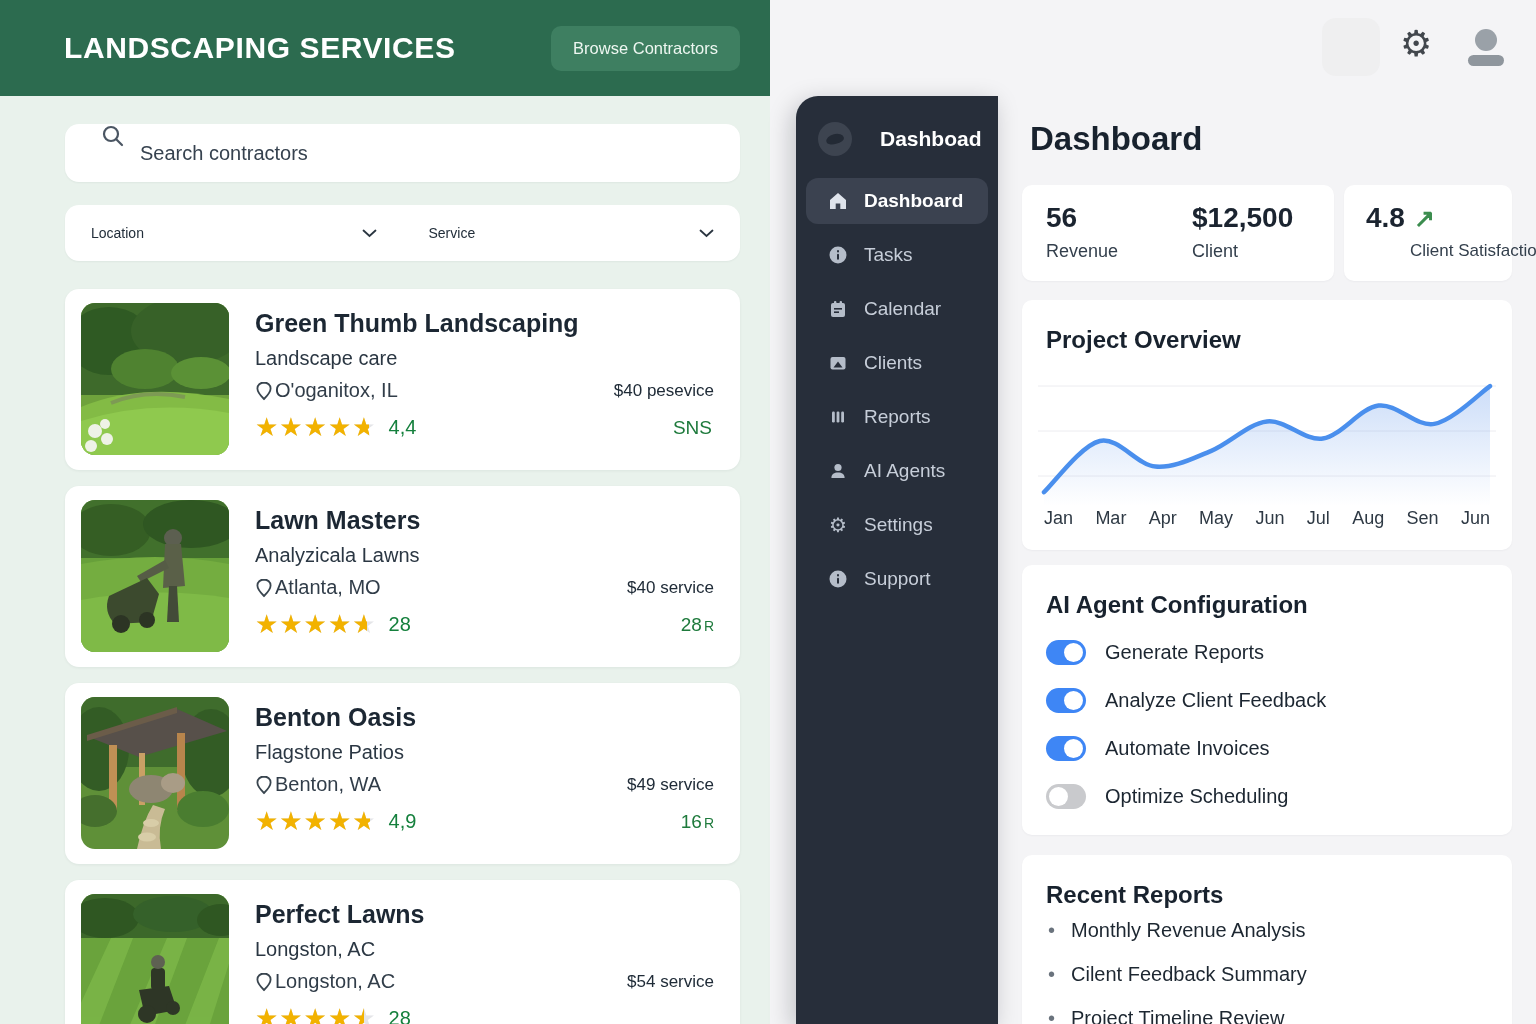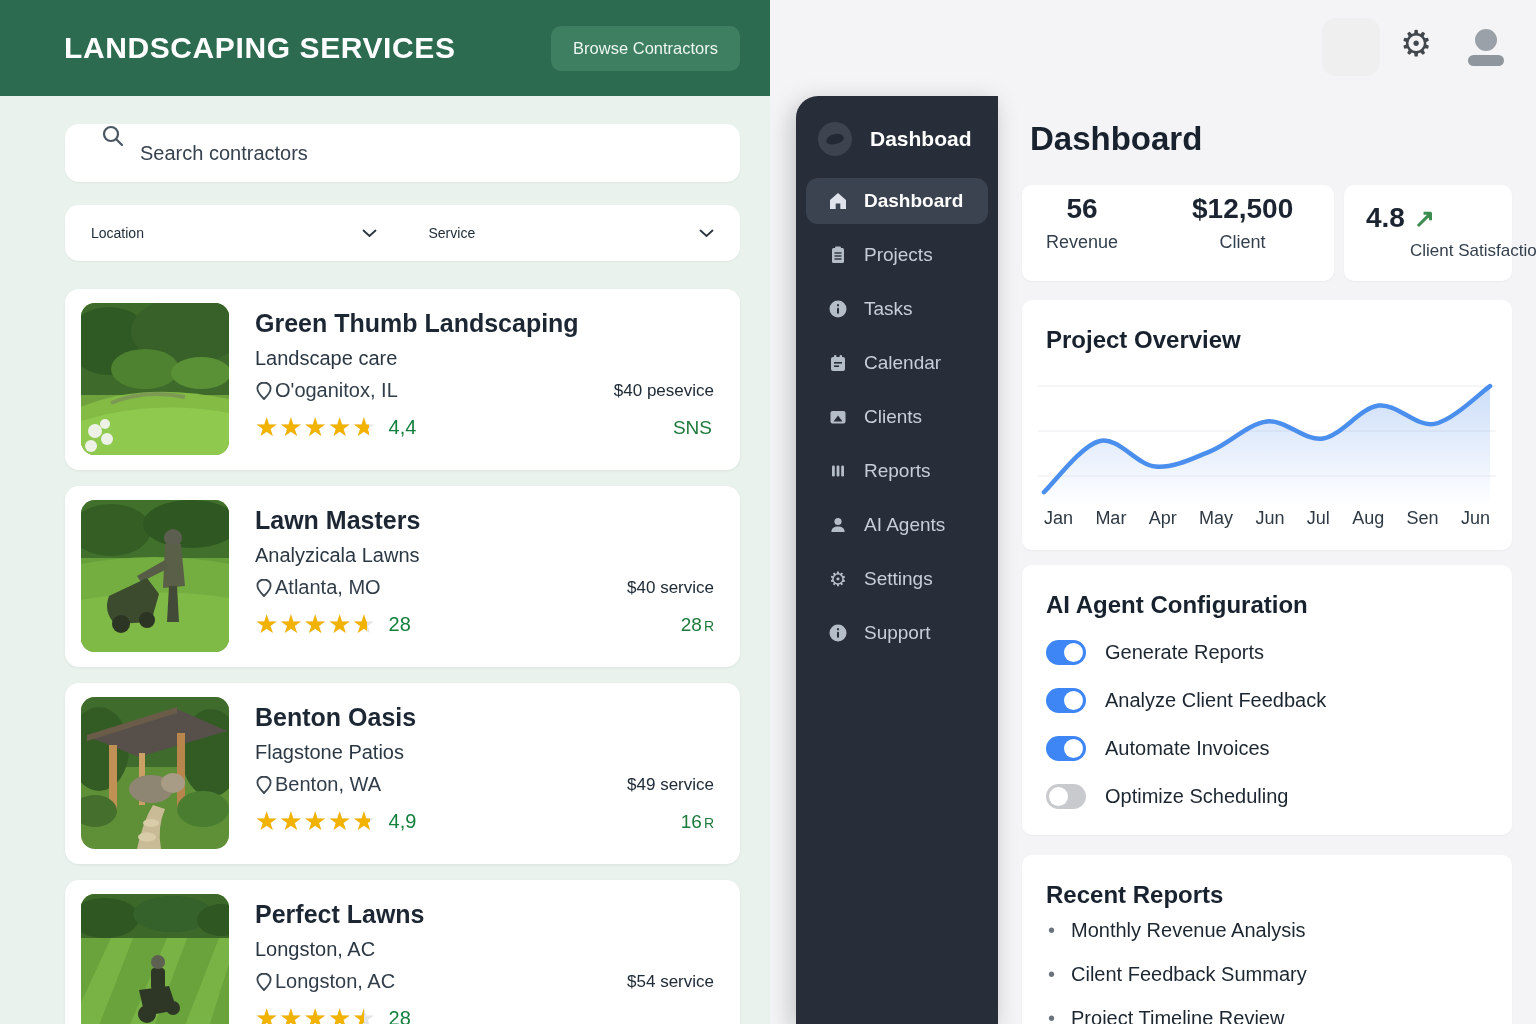--- a/index.html
+++ b/index.html
@@ -45,37 +45,37 @@
   
   .ghost-square { position:absolute; left:1322px; top:18px; width:58px; height:58px; border-radius:14px; background:#efeff0; }
   .gear-btn { position:absolute; left:1400px; top:26px; font-size:36px; line-height:1; color:#42474d; cursor:pointer; }
   .profile-btn { position:absolute; left:1468px; top:29px; width:36px; height:40px; cursor:pointer; }
   .p-head { width:22px; height:22px; border-radius:50%; background:#9aa1a8; margin:0 auto; }
   .p-body { width:36px; height:11px; border-radius:6px; background:#8f969d; margin-top:4px; }
 
   
   .sidebar { position:absolute; left:796px; top:96px; width:202px; height:928px; background:#272e3a;
              border-top-left-radius:22px; box-shadow:-4px 6px 24px rgba(10,15,25,.22); }
-  .logo-row { display:flex; align-items:center; gap:18px; padding:26px 16px 16px 22px; }
+  .logo-row { display:flex; align-items:center; gap:28px; padding:26px 16px 16px 22px; }
   .logo-badge { width:34px; height:34px; border-radius:50%; background:#3d4450; position:relative; flex:none; }
   .logo-badge::after { content:""; position:absolute; left:8px; top:12px; width:18px; height:10px;
              background:#232a35; border-radius:60% 60% 60% 60%/70% 70% 50% 50%; transform:rotate(-14deg); }
   .logo-label { color:#fff; font-size:21px; font-weight:bold; }
   .nav { padding:6px 10px 0 10px; display:flex; flex-direction:column; gap:8px; }
   .nav-item { display:flex; align-items:center; gap:16px; padding:12px 12px 12px 22px; border-radius:12px;
               color:#c7ced9; font-size:19px; cursor:pointer; }
   .nav-item.active { background:#3b4250; color:#ffffff; font-weight:bold; }
   .nav-item svg { flex:none; }
   .gear-glyph { font-size:20px; line-height:1; color:#b5bdc9; width:20px; text-align:center; }
 
   
   .dash-title { position:absolute; left:1030px; top:120px; font-size:33px; font-weight:bold; color:#18222e; }
   .dcard { position:absolute; background:#fff; border-radius:10px; box-shadow:0 1px 2px rgba(25,30,40,.04); }
   .statA { left:1022px; top:185px; width:312px; height:96px; }
-  .stat-block { position:absolute; top:8px;text-align:center; }
+  .stat-block { position:absolute; top:17px; }
   .stat-v { font-size:28px; font-weight:800; color:#1b2430; }
   .stat-l { font-size:18px; color:#333f4c; margin-top:7px; }
   .statB { left:1344px; top:185px; width:168px; height:96px; padding:17px 0 0 22px; }
   .statB .vrow { display:flex; align-items:center; gap:9px; }
   .trend { color:#3c8d4f; font-size:25px; font-weight:bold; }
   .statB .stat-l { white-space:nowrap; font-size:17px;margin-left:44px; }
 
   .po-card { left:1022px; top:300px; width:490px; height:250px; }
   .card-h { position:absolute; left:24px; top:26px; font-size:24px; font-weight:bold; color:#18222e; }
   .chart-wrap { position:absolute; left:16px; right:16px; top:68px; height:140px; }
@@ -290,32 +290,20 @@
     </div>
     <nav class="nav">
       <div class="nav-item active">
         <svg width="20" height="20" viewBox="0 0 20 20">
             <path d="M10 2 L18 9 V18 H12.3 V12.6 H7.7 V18 H2 V9 Z" fill="#dfe4ec"></path>
           </svg>
         <span>Dashboard</span>
       </div>
       <div class="nav-item">
         <svg width="20" height="20" viewBox="0 0 20 20">
-            <rect x="4" y="3" width="12" height="15" rx="1.6" fill="#b5bdc9"></rect>
-            <rect x="7" y="1.4" width="6" height="3.2" rx="1" fill="#b5bdc9"></rect>
-            <g stroke="#272e3a" stroke-width="1.4">
-              <line x1="6.5" y1="8" x2="13.5" y2="8"></line>
-              <line x1="6.5" y1="11" x2="13.5" y2="11"></line>
-              <line x1="6.5" y1="14" x2="13.5" y2="14"></line>
-            </g>
-          </svg>
-        <span>Projects</span>
-      </div>
-      <div class="nav-item">
-        <svg width="20" height="20" viewBox="0 0 20 20">
             <circle cx="10" cy="10" r="8.5" fill="#b5bdc9"></circle>
             <rect x="9" y="5" width="2" height="2.4" rx="1" fill="#272e3a"></rect>
             <rect x="9" y="8.8" width="2" height="6" rx="1" fill="#272e3a"></rect>
           </svg>
         <span>Tasks</span>
       </div>
       <div class="nav-item">
         <svg width="20" height="20" viewBox="0 0 20 20">
             <rect x="3" y="4" width="14" height="14" rx="2" fill="#b5bdc9"></rect>
             <rect x="6" y="2" width="2.4" height="4" rx="1" fill="#b5bdc9"></rect>

